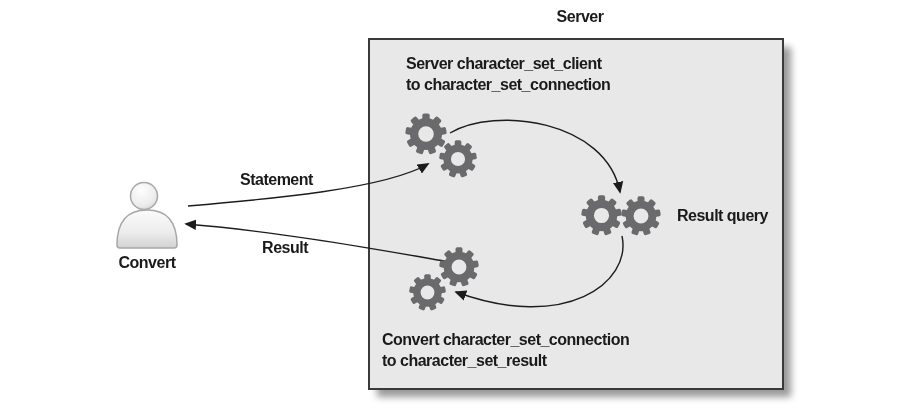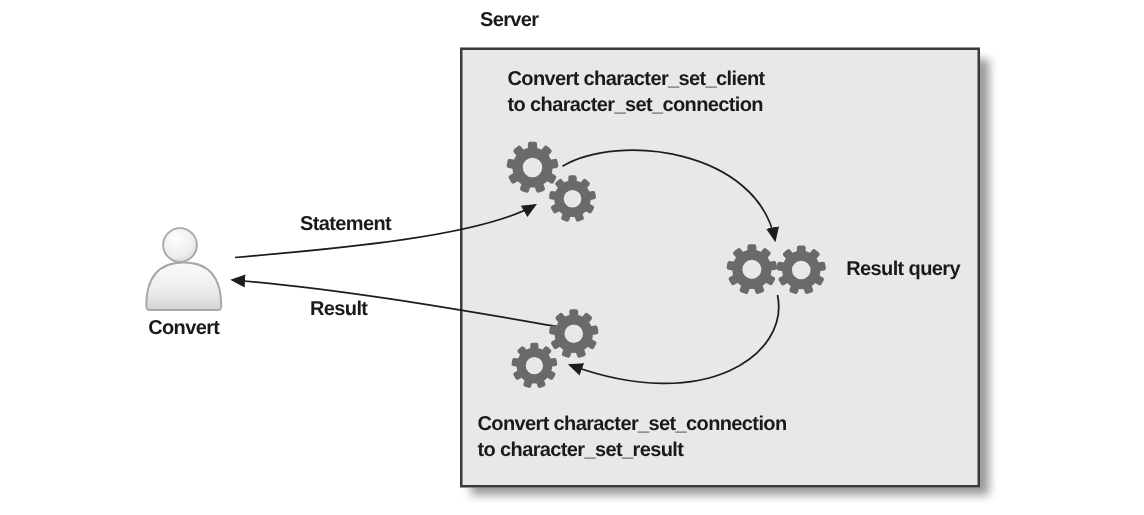--- a/index.html
+++ b/index.html
@@ -1,36 +1,36 @@
 <!DOCTYPE html>
 <html><head>
 <meta charset="utf-8">
 <style>
   html,body{margin:0;padding:0;background:#ffffff;}
   .canvas{
     position:relative;width:915px;height:412px;background:#ffffff;overflow:hidden;
     font-family:"Liberation Sans","DejaVu Sans",sans-serif;color:#1a1a1a;
   }
   .server-title{
-    position:absolute;left:384px;top:6px;width:416px;
+    position:absolute;left:372px;top:6px;width:416px;text-align:center;
     font-size:18px;font-weight:bold;letter-spacing:-0.3px;color:#111;
   }
   .server-box{
     position:absolute;left:368px;top:38px;width:412px;height:348px;
     background:#e8e8e8;border:2px solid #3a3a3a;
     box-shadow:8px 8px 7px -1px rgba(0,0,0,0.40);
   }
   .art{position:absolute;left:0;top:0;}
   .lbl{position:absolute;font-size:16px;letter-spacing:-0.3px;line-height:21px;color:#1a1a1a;white-space:nowrap;}
   .lbl.bold{font-weight:bold;letter-spacing:-0.5px;}
   .convert-in{left:406px;top:53px;}
   .convert-out{left:382px;top:329px;}
   .process-query{left:677px;top:205px;}
   .statement{left:240px;top:169px;width:80px;text-align:left;}
-  .result{left:248px;top:237px;width:60px;text-align:left;}
+  .result{left:248px;top:237px;width:60px;text-align:right;}
   .client{left:107px;top:252px;width:80px;text-align:center;}
   .gear{color:#6a6a6d;}
 </style>
 </head>
 <body>
 
 <div class="canvas">
 
   <div class="server-title lbl bold">Server</div>
 
@@ -87,21 +87,21 @@
       <use href="#gearsym" x="408" y="273" width="39" height="39"></use>
     </g>
 
     <g>
       <path d="M 117 245 Q 117 210 147 210 Q 177 210 177 245 q 0 3 -3 3 L 120 248 q -3 0 -3 -3 Z" fill="url(#bodyGrad)" stroke="#a8a8a8" stroke-width="1.5"></path>
       <circle cx="144" cy="196" r="13.5" fill="url(#headGrad)" stroke="#a8a8a8" stroke-width="1.5"></circle>
     </g>
   </svg>
 
   <div class="lbl bold convert-in">
-    <div>Convert character_set_client</div>
+    <div>Server character_set_client</div>
     <div>to character_set_connection</div>
   </div>
 
   <div class="lbl bold convert-out">
     <div>Convert character_set_connection</div>
     <div>to character_set_result</div>
   </div>
 
   <div class="lbl bold process-query">Result query</div>
 

